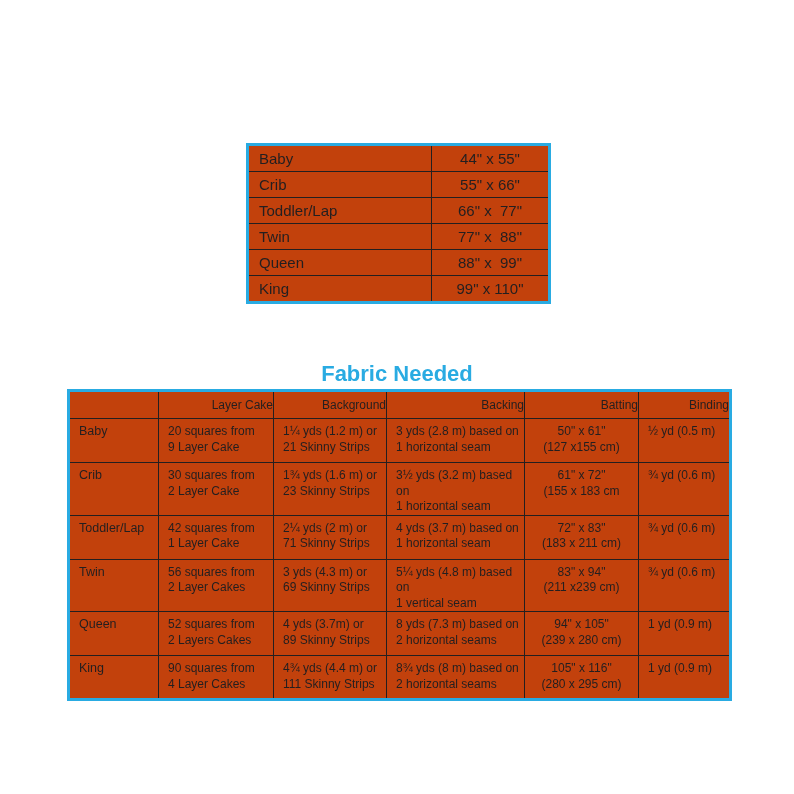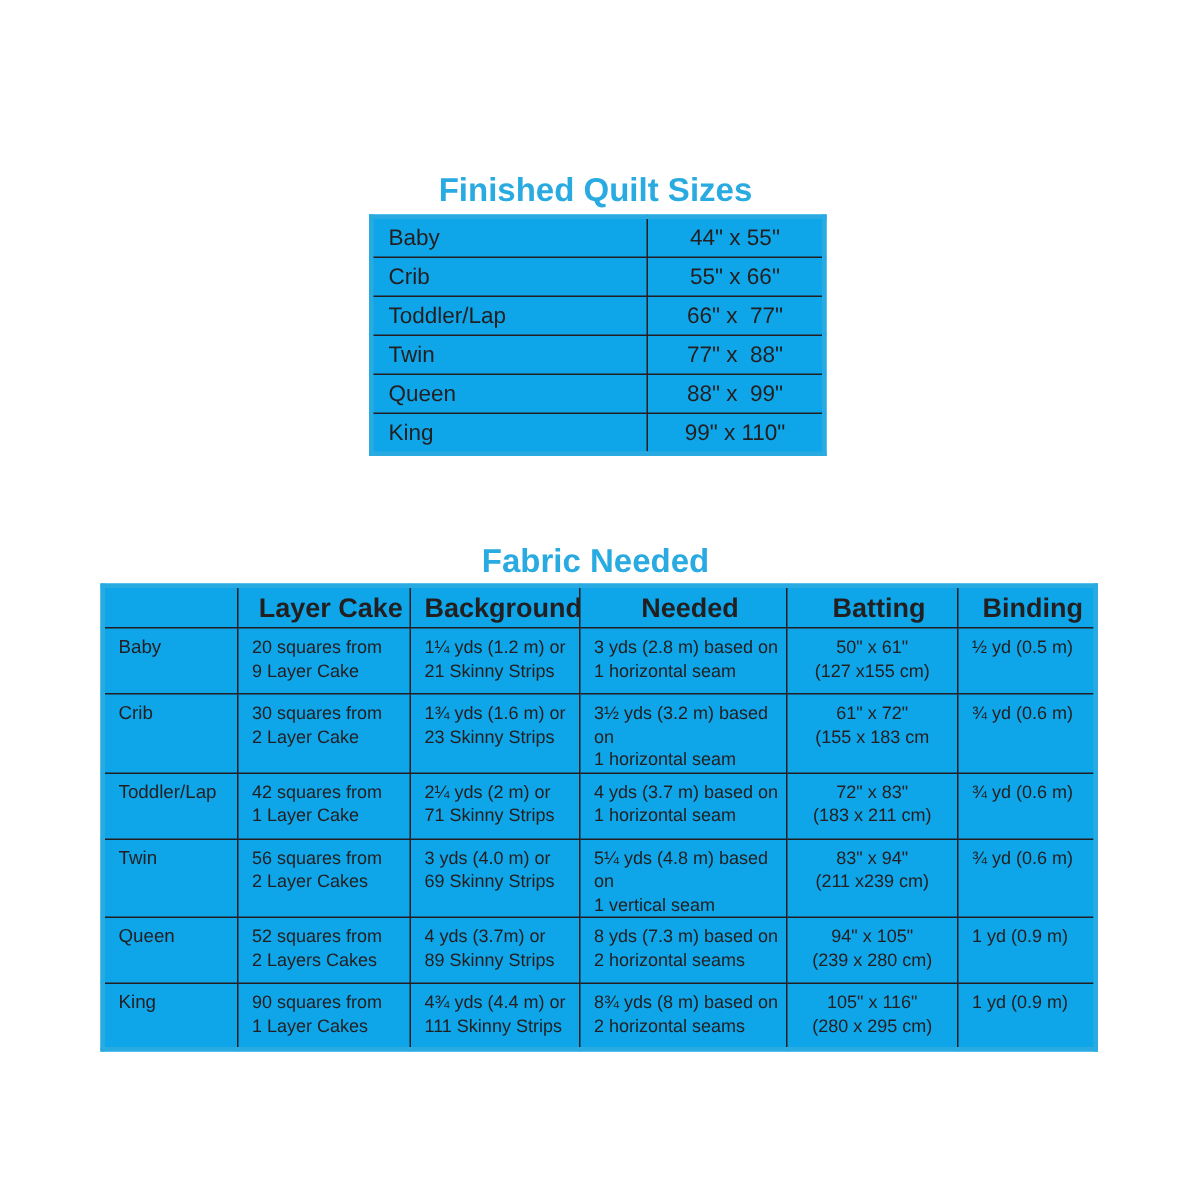--- a/index.html
+++ b/index.html
@@ -21,21 +21,21 @@
     font-weight: bold;
     letter-spacing: 0px;
   }
   #quilt-title  { top: 114px; }
   #fabric-title { top: 361px; }
 
   table {
     position: absolute;
     border-collapse: collapse;
     table-layout: fixed;
-    background: #0ea5e9;
+    background: #c2410c;
   }
   #quilt-table, #fabric-table { border: 3px solid #29abe2; }
   td, th { border: 1.5px solid #231f20; overflow: hidden; }
 
   
   #quilt-table {
     left: 246px; top: 143px;
     width: 302px; height: 161px;
     font-size: 15px;
   }
@@ -50,23 +50,23 @@
   }
 
   
   #fabric-table {
     left: 67px; top: 389px;
     width: 662px; height: 291px;
     font-size: 12px;
   }
   #fabric-table th {
     height: 28px;
-    font-size: 18px;
-    font-weight: bold;
-    text-align: center;
+    font-size: 12px;
+    font-weight: normal;
+    text-align: right;
     vertical-align: middle;
     padding: 0 0 0 9px;
     white-space: pre-wrap;
   }
   #fabric-table td {
     height: 44px;
     vertical-align: top;
     text-align: left;
     padding: 5px 3px 0 9px;
     line-height: 15.5px;
@@ -77,21 +77,20 @@
     padding-left: 2px;
     padding-right: 2px;
   }
   #fabric-table td.row-label { font-size: 12.5px; }
 </style>
 </head>
 <body>
 
 <div class="page">
 
-  <div id="quilt-title" class="section-title">Finished Quilt Sizes</div>
 
   <table id="quilt-table">
     <colgroup>
         <col style="width:184px">
         <col style="width:118px">
       </colgroup>
     <tbody>
       <tr>
         <td>Baby</td>
         <td class="size-cell">44" x 55"</td>
@@ -128,21 +127,21 @@
         <col style="width:113px">
       <col style="width:138px">
         <col style="width:114px">
         <col style="width:92px">
     </colgroup>
     <thead>
       <tr>
         <th></th>
         <th>Layer Cake</th>
         <th>Background</th>
-        <th>Needed</th>
+        <th>Backing</th>
         <th>Batting</th>
         <th>Binding</th>
       </tr>
     </thead>
     <tbody>
       <tr>
         <td class="row-label">Baby</td>
         <td>20 squares from
 9 Layer Cake</td>
         <td>1¼ yds (1.2 m) or
@@ -174,21 +173,21 @@
         <td>4 yds (3.7 m) based on
 1 horizontal seam</td>
         <td class="center-cell">72" x 83"
 (183 x 211 cm)</td>
         <td>¾ yd (0.6 m)</td>
       </tr>
       <tr>
         <td class="row-label">Twin</td>
         <td>56 squares from
 2 Layer Cakes</td>
-        <td>3 yds (4.0 m) or
+        <td>3 yds (4.3 m) or
 69 Skinny Strips</td>
         <td>5¼ yds (4.8 m) based on
 1 vertical seam</td>
         <td class="center-cell">83" x 94"
 (211 x239 cm)</td>
         <td>¾ yd (0.6 m)</td>
       </tr>
       <tr>
         <td class="row-label">Queen</td>
         <td>52 squares from
@@ -197,21 +196,21 @@
 89 Skinny Strips</td>
         <td>8 yds (7.3 m) based on
 2 horizontal seams</td>
         <td class="center-cell">94" x 105"
 (239 x 280 cm)</td>
         <td>1 yd (0.9 m)</td>
       </tr>
       <tr>
         <td class="row-label">King</td>
         <td>90 squares from
-1 Layer Cakes</td>
+4 Layer Cakes</td>
         <td>4¾ yds (4.4 m) or
 111 Skinny Strips</td>
         <td>8¾ yds (8 m) based on
 2 horizontal seams</td>
         <td class="center-cell">105" x 116"
 (280 x 295 cm)</td>
         <td>1 yd (0.9 m)</td>
       </tr>
     </tbody>
   </table>

